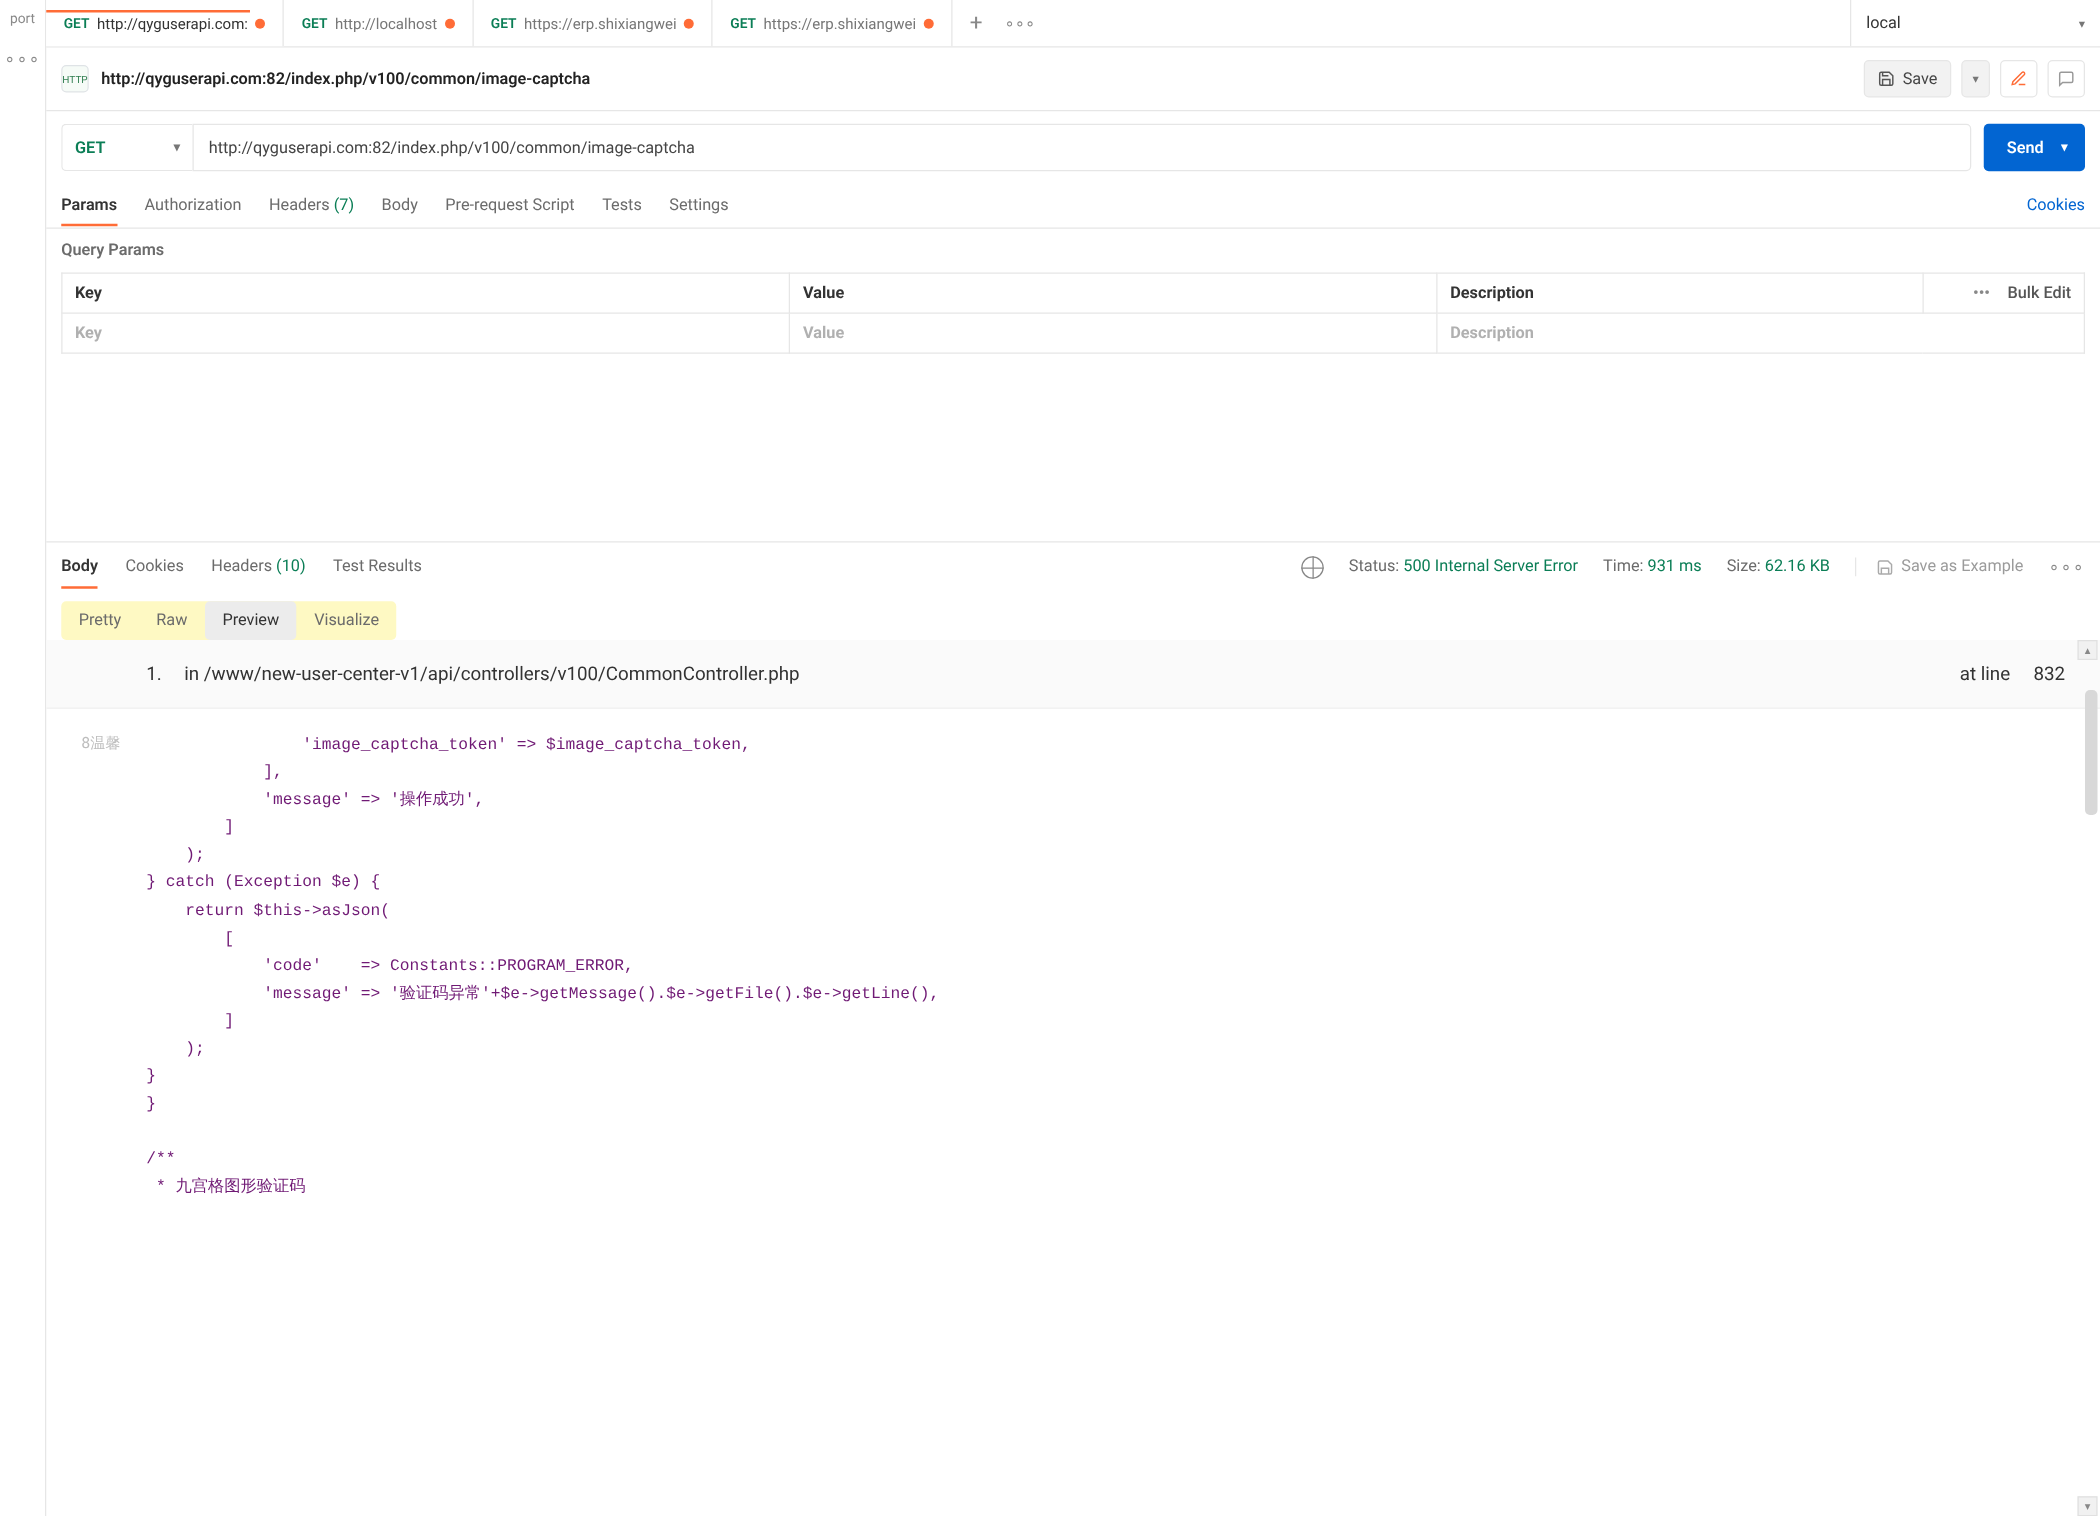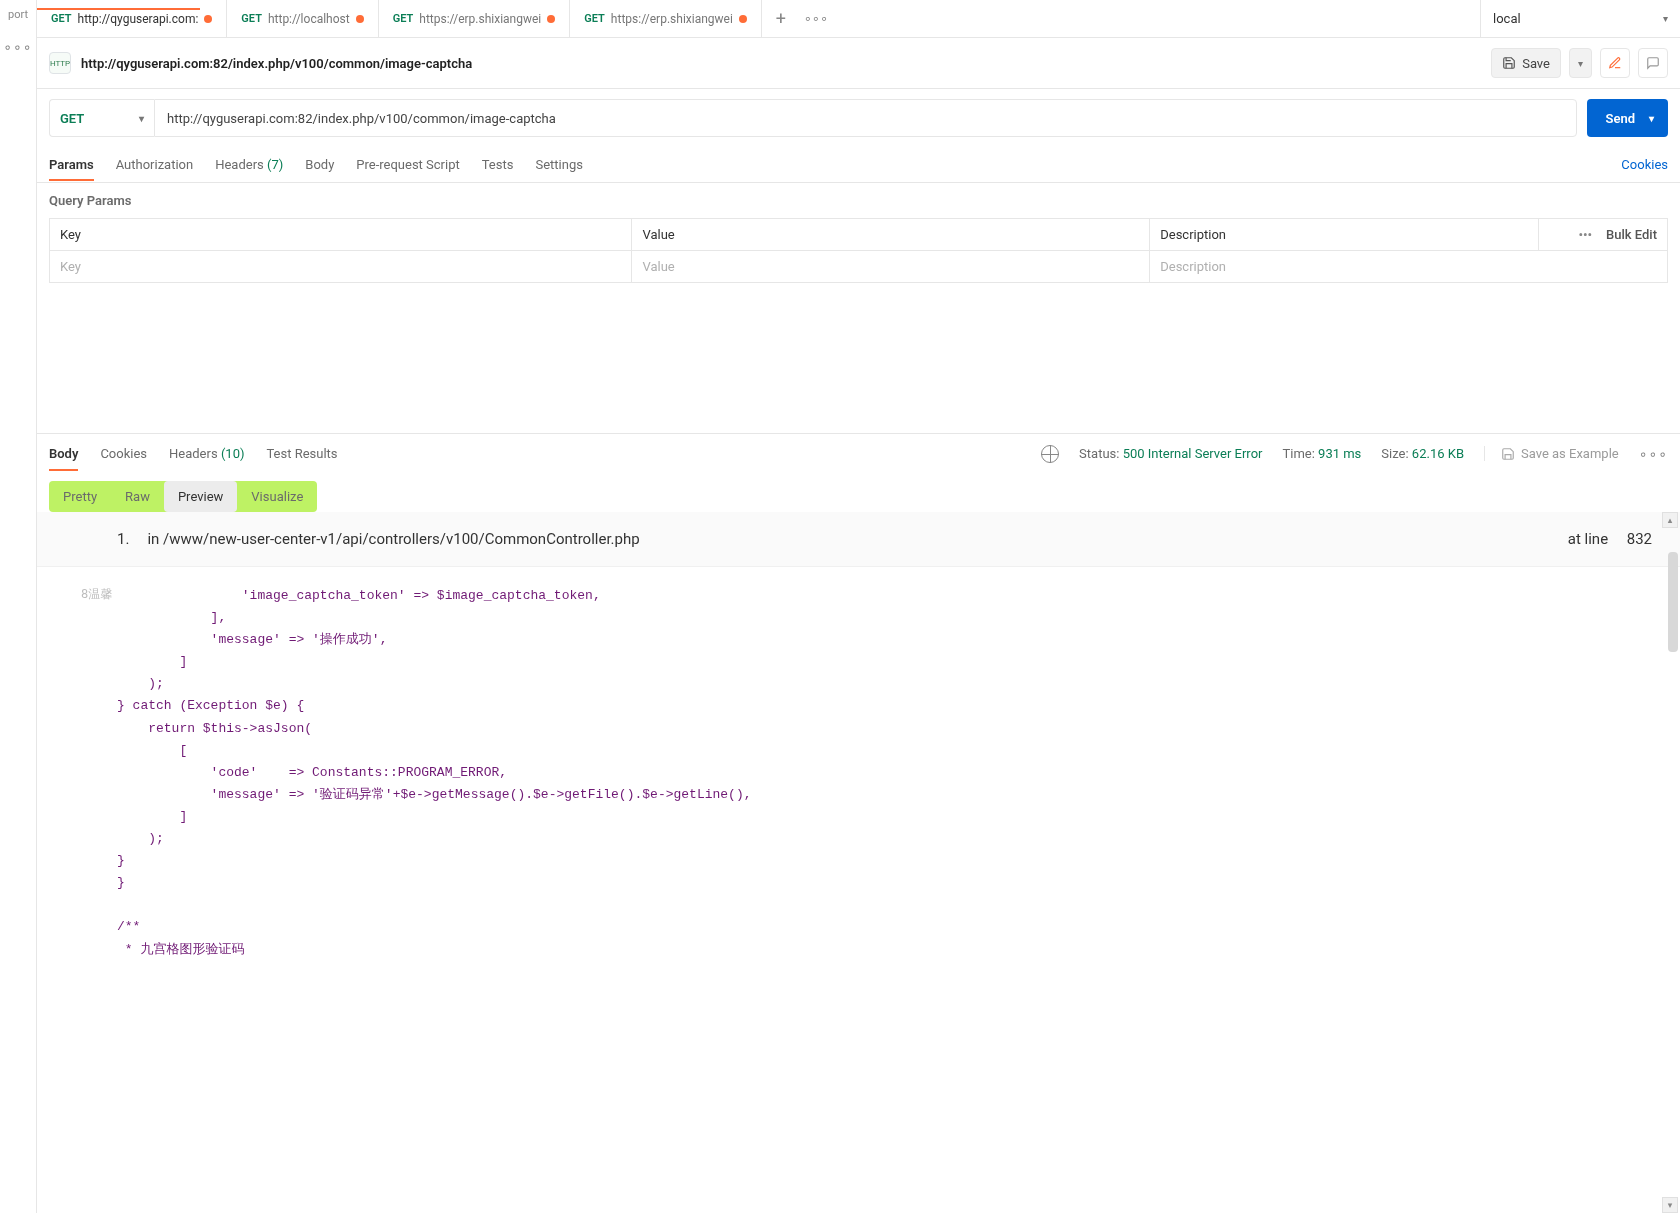--- a/index.html
+++ b/index.html
@@ -59,21 +59,21 @@
   
   .subTabs{display:flex;align-items:center;gap:22px;padding:0 12px;height:36px;border-bottom:1px solid var(--border);position:relative}
   .subTabs .st{color:var(--muted);cursor:pointer}
   .subTabs .st.active{color:#333;font-weight:600;position:relative}
   .subTabs .st.active:after{content:"";position:absolute;left:0;right:0;bottom:-9px;height:2px;background:var(--orange)}
   .subTabs .count{color:var(--greenText)}
   .subTabs .cookiesLink{margin-left:auto;color:var(--blue)}
 
   .sectionLabel{padding:10px 12px;color:var(--muted);font-weight:600}
   table.params{width:calc(100% - 24px);margin:0 12px;border-collapse:collapse;border:1px solid var(--border);table-layout:fixed}
-  table.params th, table.params td{border:1px solid var(--border);padding:8px 10px;text-align:left;font-weight:400;color:#333;font-size:13px}
+  table.params th, table.params td{border:1px solid var(--border);padding:8px 10px;text-align:left;font-weight:700;color:#333;font-size:13px}
   table.params th.kcol{width:36%}
   table.params th.vcol{width:32%}
   table.params th.dcol{width:24%}
   table.params th.actcol{width:8%;text-align:right;color:#555;font-weight:500}
   table.params td.placeholder{color:#b0b0b0}
   .thActs{display:flex;justify-content:flex-end;gap:14px;align-items:center}
   .thActs .dots{color:#888}
 
   
   .respTabs{display:flex;align-items:center;gap:22px;padding:0 12px;height:40px;border-top:1px solid var(--border)}
@@ -84,30 +84,30 @@
   .respMeta{margin-left:auto;display:flex;align-items:center;gap:20px;color:var(--muted)}
   .respMeta .grn{color:var(--greenText)}
   .respMeta .globe{width:18px;height:18px;border:1.5px solid #888;border-radius:50%;position:relative;display:inline-block}
   .respMeta .globe:before{content:"";position:absolute;left:50%;top:-1px;bottom:-1px;width:1px;background:#888}
   .respMeta .globe:after{content:"";position:absolute;top:50%;left:-1px;right:-1px;height:1px;background:#888}
   .saveEx{display:flex;align-items:center;gap:6px;color:#9b9b9b;border-left:1px solid var(--border);padding-left:16px}
 
   .viewModes{display:flex;gap:0;padding:8px 12px 0;align-items:center}
   .pill{padding:8px 14px;color:#6b6b6b;border-radius:4px}
   .pill.active{background:#ececec;color:#333}
-  .viewModesWrap{display:inline-flex;background:#bef264;border-radius:4px}
+  .viewModesWrap{display:inline-flex;background:#fef9c3;border-radius:4px}
   
 
   .respBody{position:relative;flex:1;overflow:auto;padding:0}
   .errHead{display:flex;align-items:baseline;gap:18px;padding:18px 28px 18px 80px;border-bottom:1px solid #f0f0f0;background:#fafafa}
   .errHead .n{font-size:15px;color:#333}
   .errHead .path{font-size:15px;color:#333}
   .errHead .atline{margin-left:auto;color:#333;font-size:15px}
   .code{padding:18px 28px 28px 80px;font-family:ui-monospace,Menlo,Consolas,"Liberation Mono",monospace;font-size:13px;line-height:1.7;color:#701a75;white-space:pre}
-  .lnCol{position:absolute;left:44px;top:60px;color:#bdbdbd;font-family:ui-monospace,Menlo,Consolas,monospace;font-size:12px}
+  .lnCol{position:absolute;left:28px;top:60px;color:#bdbdbd;font-family:ui-monospace,Menlo,Consolas,monospace;font-size:12px}
   .scrollbtn{position:absolute;right:2px;width:16px;height:16px;background:#f1f1f1;border:1px solid #e0e0e0;display:flex;align-items:center;justify-content:center;font-size:9px;color:#888}
   .scrollbtn.up{top:0}
   .scrollbtn.down{bottom:0}
   .scrollthumb{position:absolute;right:2px;top:40px;width:10px;height:100px;background:#d8d8d8;border-radius:4px}
 
   svg.ic{width:14px;height:14px}
 </style>
 </head>
 <body>
 

